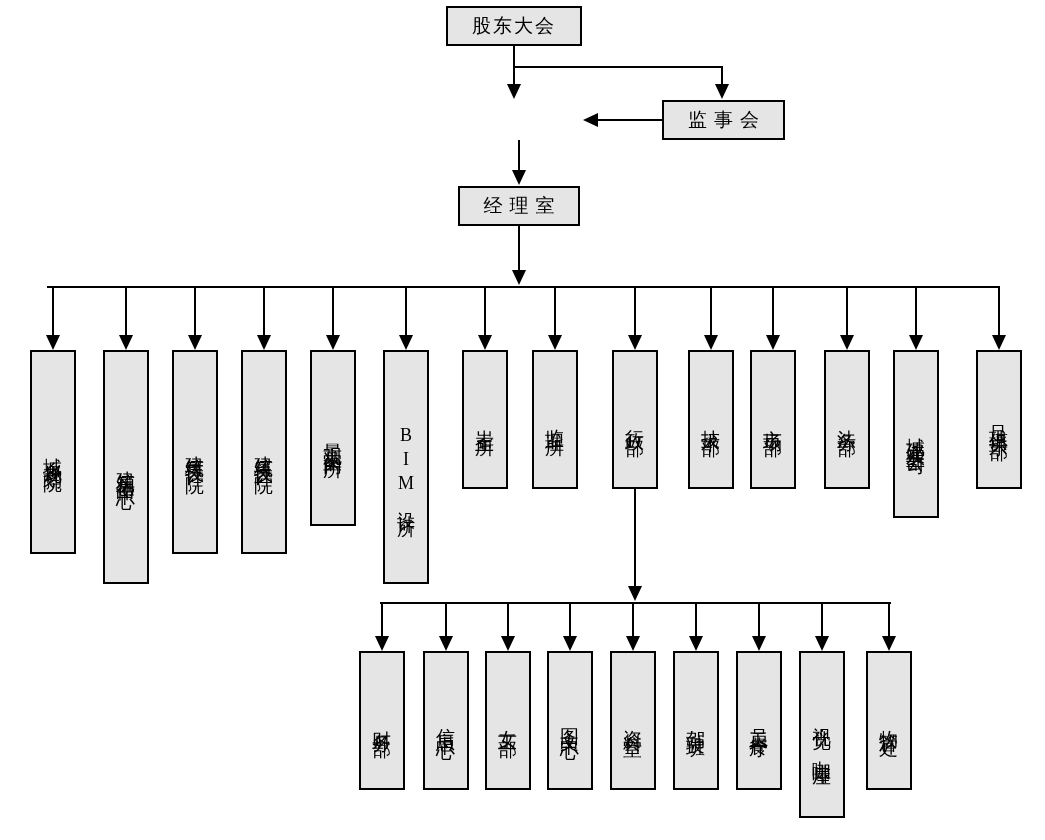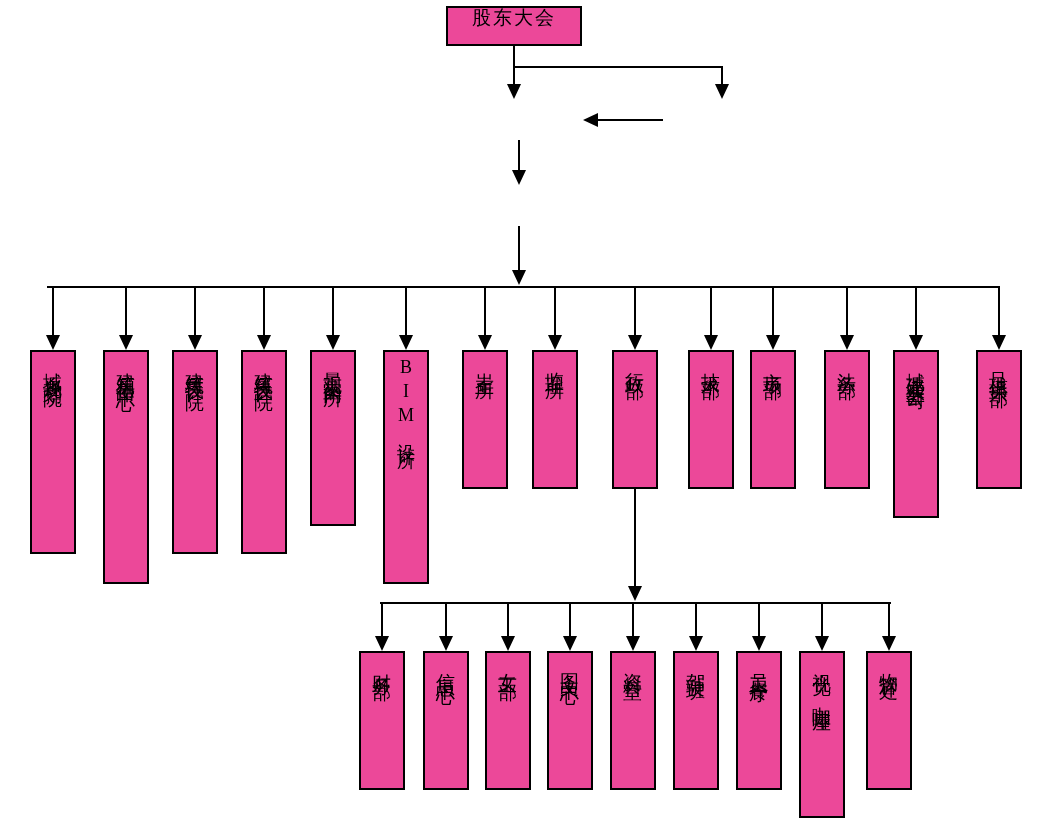--- a/index.html
+++ b/index.html
@@ -14,24 +14,24 @@
   #chart-root {
     position: relative;
     width: 1045px;
     height: 840px;
     background: #ffffff;
     overflow: hidden;
   }
   .node {
     position: absolute;
     box-sizing: border-box;
-    background: #ec4899;
+    background: #e5e5e5;
     border: 2px solid #000000;
     display: flex;
-    align-items: flex-start;
+    align-items: center;
     justify-content: center;
     color: #000000;
     line-height: 1.08;
   }
   
   .node.horiz {
     font-size: 19px;
     letter-spacing: 2px;
     font-weight: 400;
     white-space: nowrap;
@@ -80,20 +80,26 @@
   }
 </style>
 </head>
 <body>
 
 <div id="chart-root">
 
   <div class="node horiz" id="node-shareholders" style="left: 446px; top: 6px; width: 136px; height: 40px;">
     <span>股东大会</span>
   </div>
+  <div class="node horiz spaced" id="node-board-supervisors" style="left: 662px; top: 100px; width: 123px; height: 40px;">
+    <span>监事会</span>
+  </div>
+  <div class="node horiz spaced" id="node-manager-office" style="left: 458px; top: 186px; width: 122px; height: 40px;">
+    <span>经理室</span>
+  </div>
 
   <div class="edge v" style="left:513px; top:46px; height:22px;"></div>
 
   <div class="edge h" style="left:513px; top:66px; width:210px;"></div>
 
   <div class="edge v" style="left:513px; top:66px; height:19px;"></div>
   <div class="arrow" style="left:507px; top:84px;"></div>
 
   <div class="edge v" style="left:721px; top:66px; height:19px;"></div>
   <div class="arrow" style="left:715px; top:84px;"></div>

